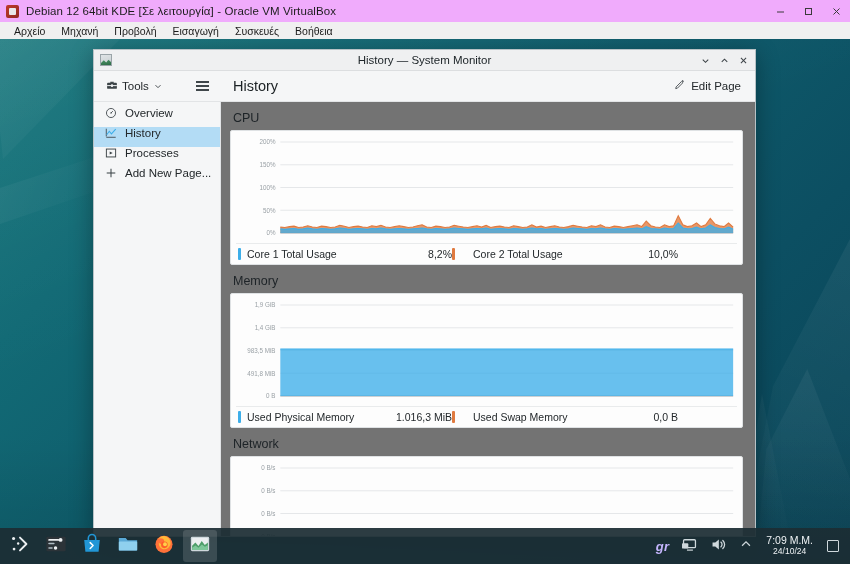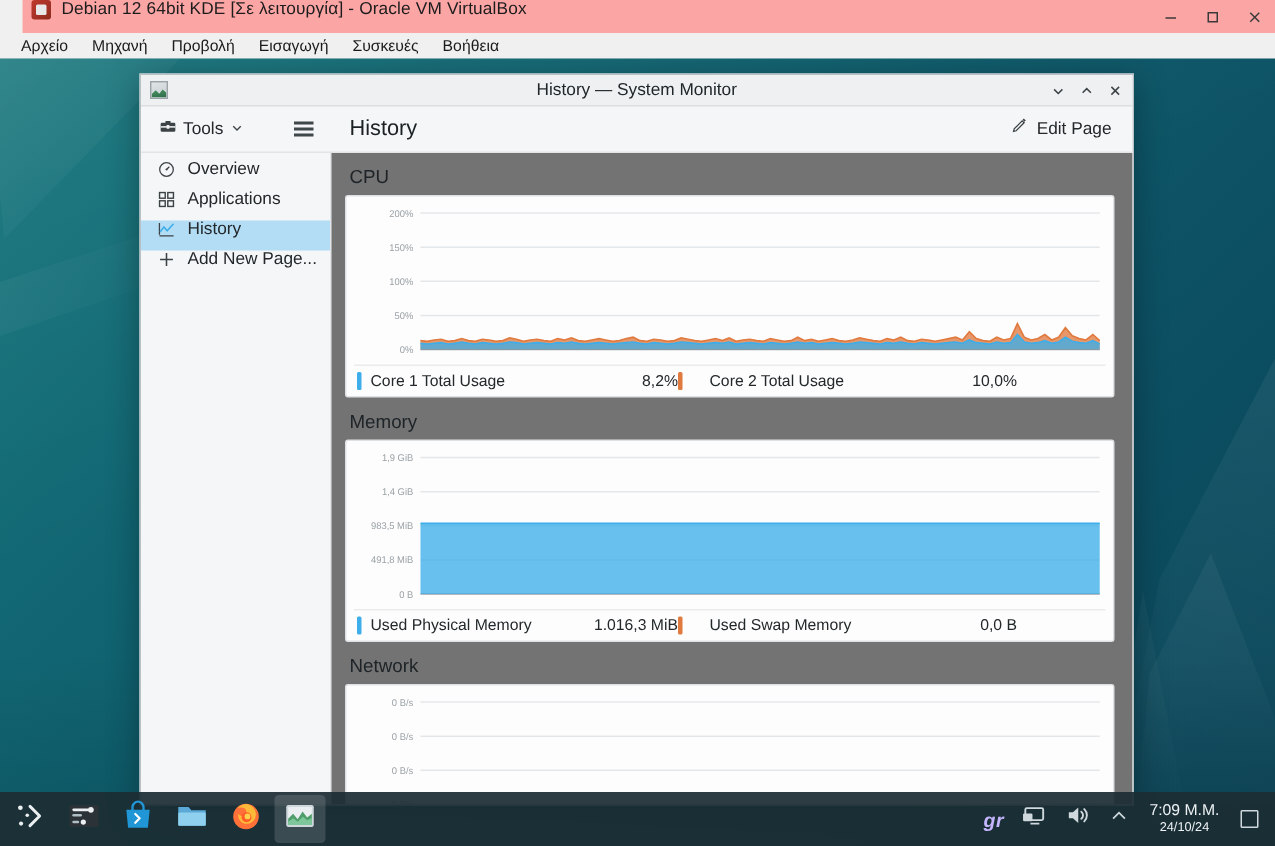--- a/index.html
+++ b/index.html
@@ -7,22 +7,22 @@
   body {
     font-family:"Liberation Sans", sans-serif;
     background:#0d4f5c;
     -webkit-font-smoothing:antialiased;
   }
 
   
   #vbox-window { position:absolute; inset:0; background:#f0f0f0; display:flex; flex-direction:column; }
 
   #vbox-titlebar {
-    height:22px; background:#fca5a5; display:flex; align-items:flex-start;
-    padding-left:6px; flex:0 0 auto; position:relative;margin-left:15px;
+    height:22px; background:#f0abfc; display:flex; align-items:center;
+    padding-left:6px; flex:0 0 auto; position:relative;
   }
   #vbox-app-icon {
     width:13px; height:13px; border-radius:2px;
     background:linear-gradient(135deg,#c0392b 0%,#8e2a20 100%);
     position:relative; flex:0 0 auto; margin-right:7px;
   }
   #vbox-app-icon:after{
     content:""; position:absolute; left:3px; top:3px; width:7px; height:7px;
     border-radius:1px; background:#e8e8e8;
   }
@@ -283,40 +283,38 @@
           <div class="sidebar-item">
             <span class="sb-icon">
               <svg width="12" height="12" viewBox="0 0 14 14">
                   <circle cx="7" cy="7" r="5.3" fill="none" stroke="#3c4347" stroke-width="1"></circle>
                   <path d="M7 7l2.2-2.2" stroke="#3c4347" stroke-width="1" fill="none"></path>
                   <circle cx="7" cy="7" r="0.8" fill="#3c4347"></circle>
                 </svg>
             </span>
             <span class="sb-label">Overview</span>
           </div>
-          <div class="sidebar-item">
-            <span class="sb-icon">
-              <svg width="12" height="12" viewBox="0 0 14 14">
-                <rect x="1.6" y="1.6" width="4.4" height="4.4" fill="none" stroke="#3c4347" stroke-width="1.1"></rect>
-                <rect x="8.0" y="1.6" width="4.4" height="4.4" fill="none" stroke="#3c4347" stroke-width="1.1"></rect>
-                <rect x="1.6" y="8.0" width="4.4" height="4.4" fill="none" stroke="#3c4347" stroke-width="1.1"></rect>
-                <rect x="8.0" y="8.0" width="4.4" height="4.4" fill="none" stroke="#3c4347" stroke-width="1.1"></rect>
-              </svg>
-            </span>
-            <span class="sb-label">Applications</span>
-          </div>
           <div class="sidebar-item selected">
             <span class="sb-icon">
               <svg width="12" height="12" viewBox="0 0 14 14">
                 <polyline points="1.5,11 1.5,2" fill="none" stroke="#3c4347" stroke-width="1"></polyline>
                 <polyline points="2,9 5,5 7.5,8 12.5,2.5" fill="none" stroke="#3daee9" stroke-width="1.2"></polyline>
                 <polyline points="1.5,12 12.5,12" fill="none" stroke="#3c4347" stroke-width="1"></polyline>
               </svg>
             </span>
             <span class="sb-label">History</span>
+          </div>
+          <div class="sidebar-item">
+            <span class="sb-icon">
+              <svg width="12" height="12" viewBox="0 0 14 14">
+                <rect x="1.6" y="2.4" width="10.8" height="9.2" fill="none" stroke="#3c4347" stroke-width="1.1"></rect>
+                <polygon points="5.5,5.2 9,7 5.5,8.8" fill="#3c4347"></polygon>
+              </svg>
+            </span>
+            <span class="sb-label">Processes</span>
           </div>
           <div class="sidebar-item">
             <span class="sb-icon">
               <svg width="12" height="12" viewBox="0 0 14 14">
                 <line x1="7" y1="2" x2="7" y2="12" stroke="#3c4347" stroke-width="1.2"></line>
                 <line x1="2" y1="7" x2="12" y2="7" stroke="#3c4347" stroke-width="1.2"></line>
               </svg>
             </span>
             <span class="sb-label">Add New Page...</span>
           </div>

